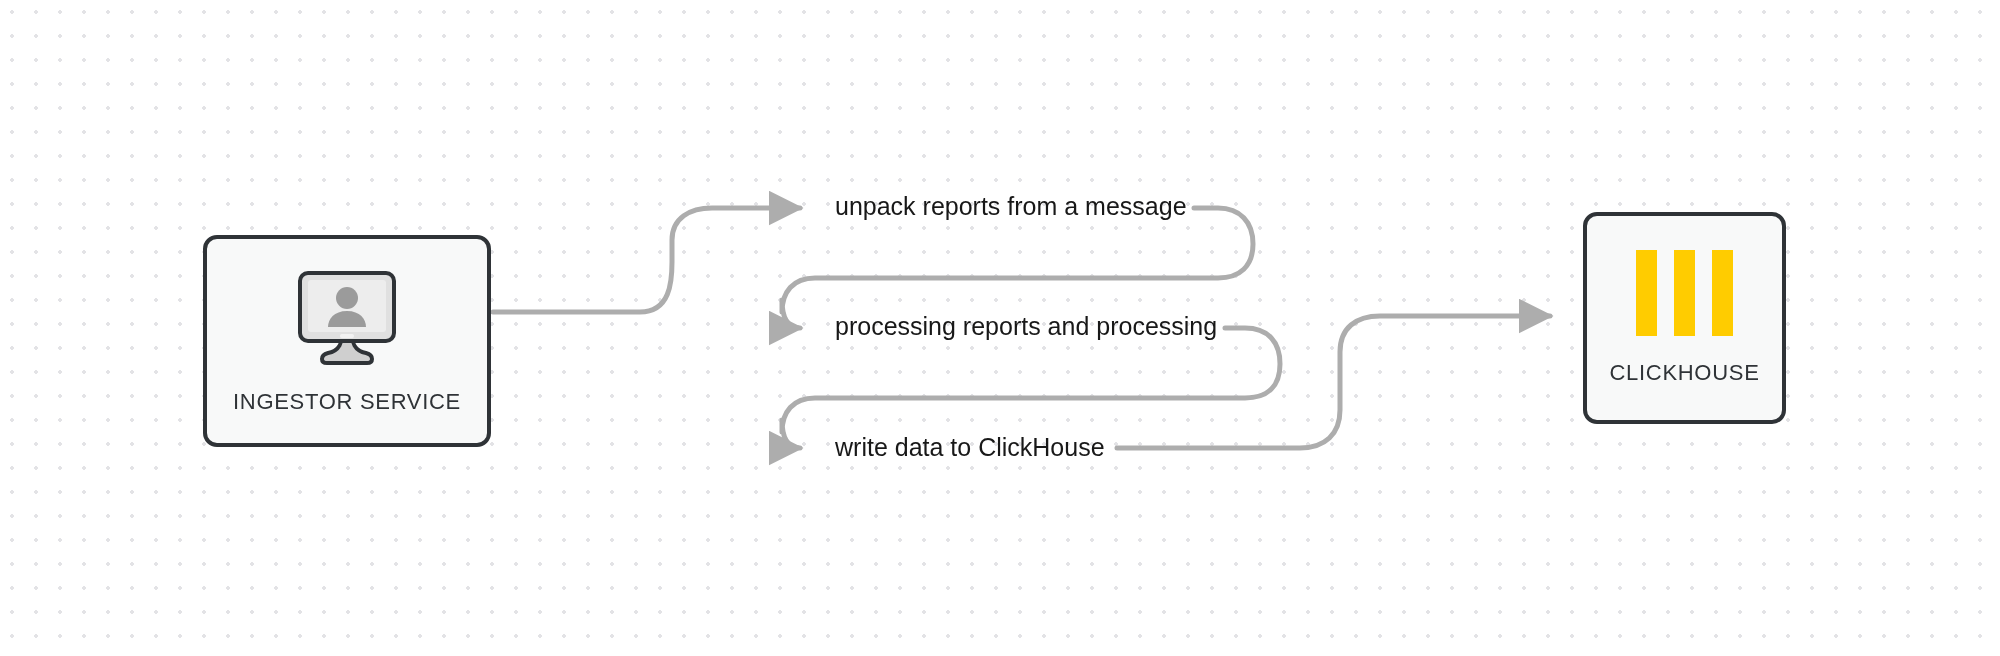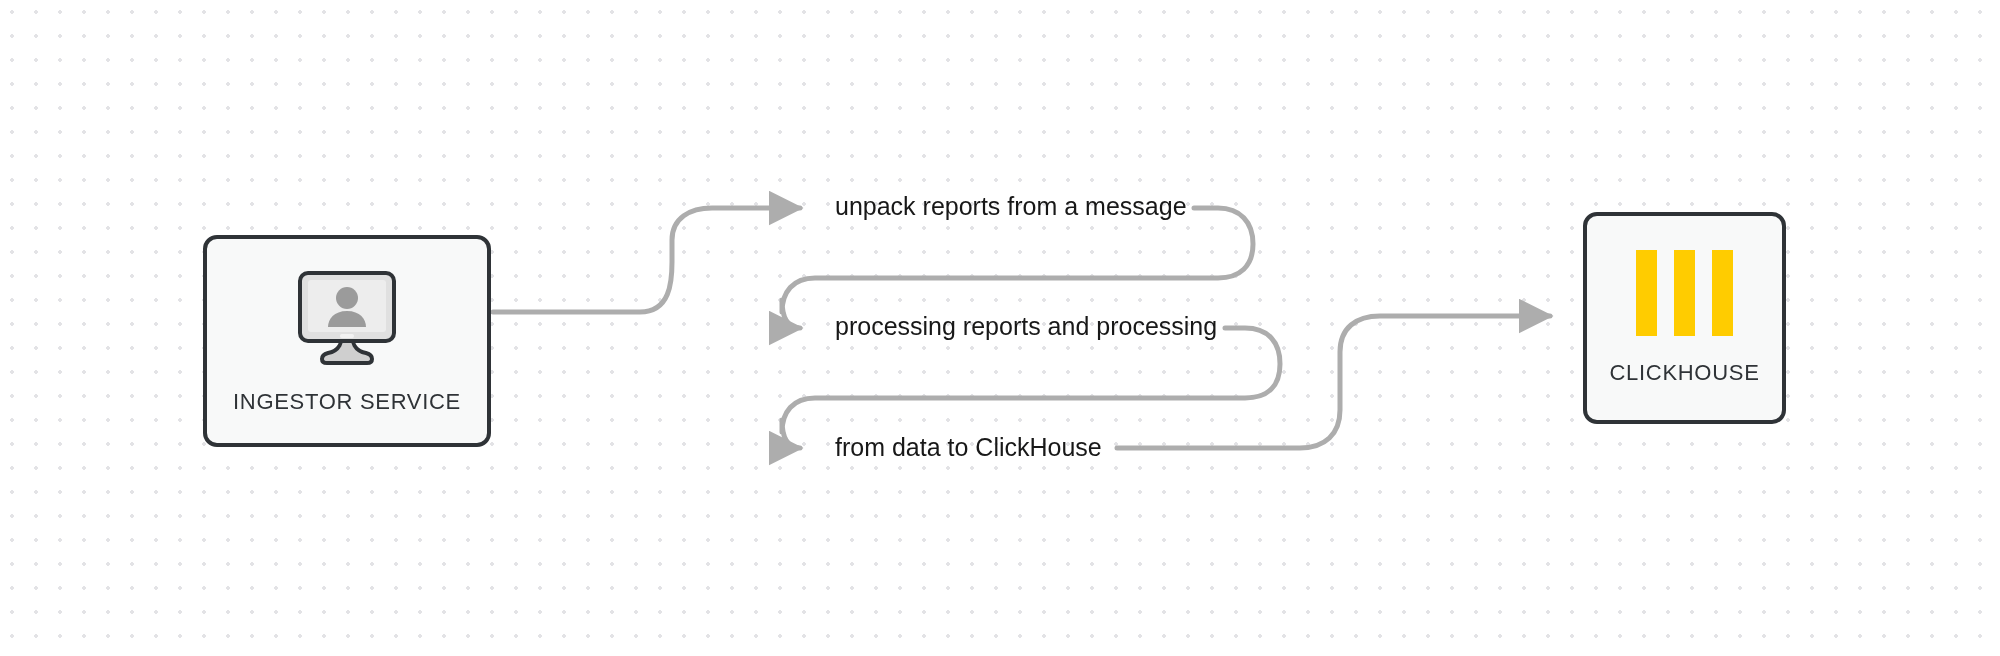--- a/index.html
+++ b/index.html
@@ -170,15 +170,15 @@
       <span class="ch-bar"></span>
     </span>
 
     <div class="node-label">CLICKHOUSE</div>
   </div>
 
   <div class="edge-label" id="edge-label-0">unpack reports from a message</div>
 
   <div class="edge-label" id="edge-label-1">processing reports and processing</div>
 
-  <div class="edge-label" id="edge-label-2">from data to ClickHouse</div>
+  <div class="edge-label" id="edge-label-2">write data to ClickHouse</div>
 
 </div>
 
 </body></html>

